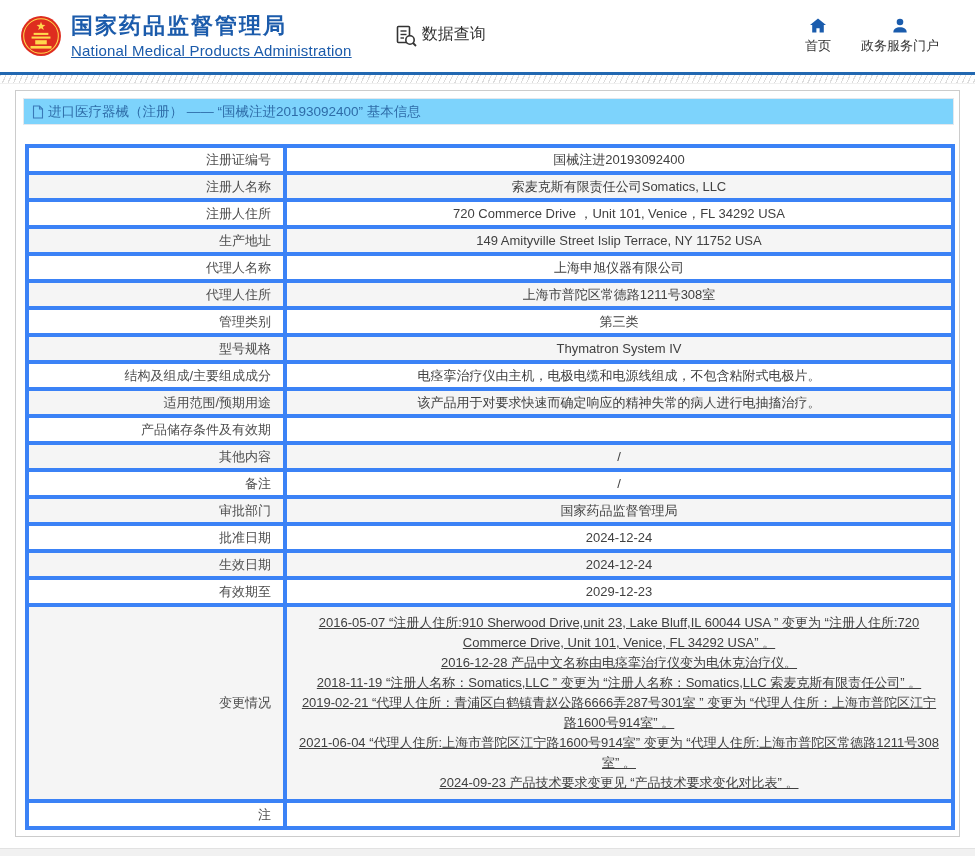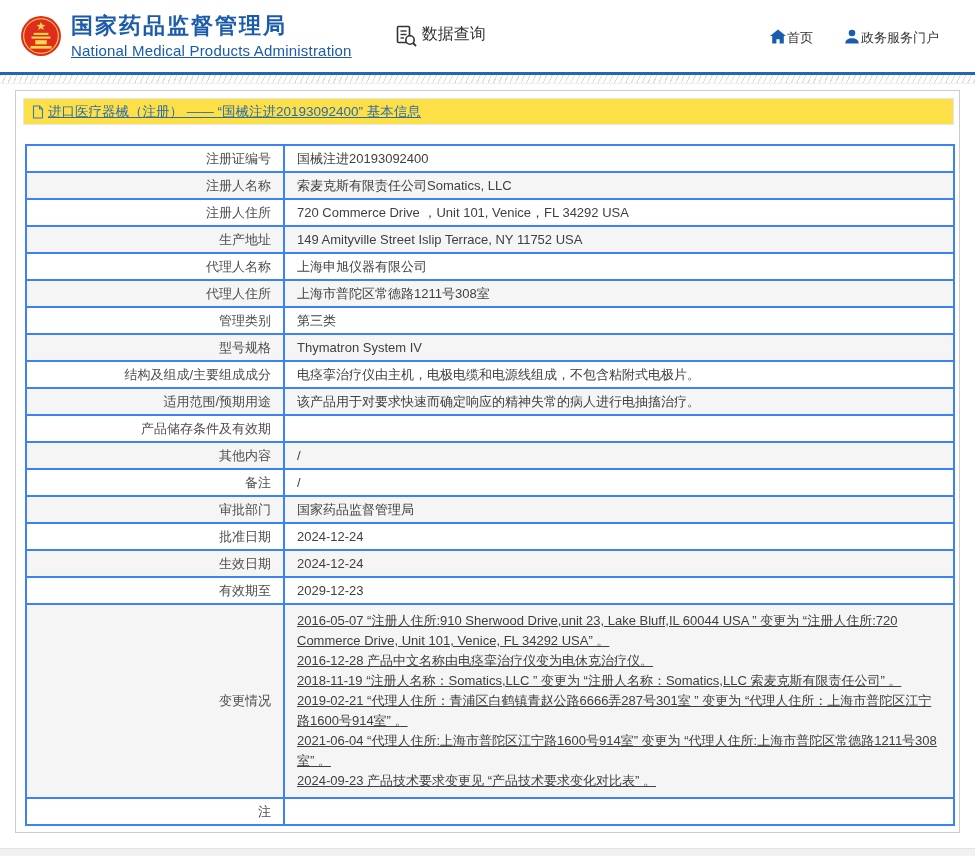--- a/index.html
+++ b/index.html
@@ -10,40 +10,40 @@
   
   .header { height:72px; display:flex; align-items:center; padding:0 36px 0 20px; background:#fff; }
   .logo-wrap { display:flex; align-items:center; }
   .emblem { width:42px; height:42px; flex:0 0 auto; }
   .logo-text { margin-left:9px; }
   .logo-title { font-size:22px; font-weight:bold; color:#1b5bab; letter-spacing:2px; line-height:1.2; }
   .logo-sub { font-size:15px; color:#1b5bab; margin-top:2px; letter-spacing:0.2px;text-decoration:underline; }
   .query { display:flex; align-items:flex-start; margin-left:42px; cursor:pointer; }
   .query-label { font-size:16px; color:#333; margin-left:4px; }
   .top-nav { margin-left:auto; display:flex; gap:30px; }
-  .nav-item { display:flex; flex-direction:row; align-items:center; cursor:pointer; }
+  .nav-item { display:flex; flex-direction:column; align-items:center; cursor:pointer; }
   .nav-item .nav-label { font-size:13px; color:#333; margin-top:3px; white-space:nowrap; }
 
   .header-line { height:3px; background:#2268b1; }
   .stripe-band { height:9px; background:
     repeating-linear-gradient(115deg,#dcdcdc 0 1px,#ffffff 1px 5px); border-bottom:1px solid #f0f0f0; }
 
   
   .container { width:945px; margin:6px auto 0 15px; border:1px solid #ccc; background:#fff; padding-bottom:6px; }
-  .title-bar { margin:7px 5px 0 7px; height:27px; line-height:26px; background:#fde047;
+  .title-bar { margin:7px 5px 0 7px; height:27px; line-height:26px; background:#7dd3fc;
     border:1px solid #e3e8ee; color:#2e6ca8; font-size:13.5px; padding-left:8px;
-    display:flex; align-items:center;text-decoration:underline; }
+    display:flex; align-items:center; }
   .title-bar svg { margin-right:4px; flex:0 0 auto; }
 
   table.info { border-collapse:collapse; width:930px; margin:19px 0 0 9px;
     font-size:13px; table-layout:fixed; }
-  table.info td { border:2px solid #3b82f6; height:27px; vertical-align:middle; }
+  table.info td { border:4px solid #3b82f6; height:27px; vertical-align:middle; }
   table.info tr:nth-child(even) td { background:#f5f5f5; }
   td.cell-label { width:258px; text-align:right; color:#4d4d4d; padding:0 12px 0 10px; }
-  td.cell-value { color:#404040; padding:0 12px; text-align:left; }
+  td.cell-value { color:#404040; padding:0 12px; text-align:center; }
   td.cell-value.multiline { padding:6px 12px; line-height:20px; }
   .change-line { color:#404040;text-decoration:underline; }
 
   .footer-strip { position:absolute; left:0; bottom:0; width:100%; height:8px;
     background:#f1f1f1; border-top:1px solid #e2e2e2; }
 </style>
 </head>
 <body>
 
 <div class="header">

